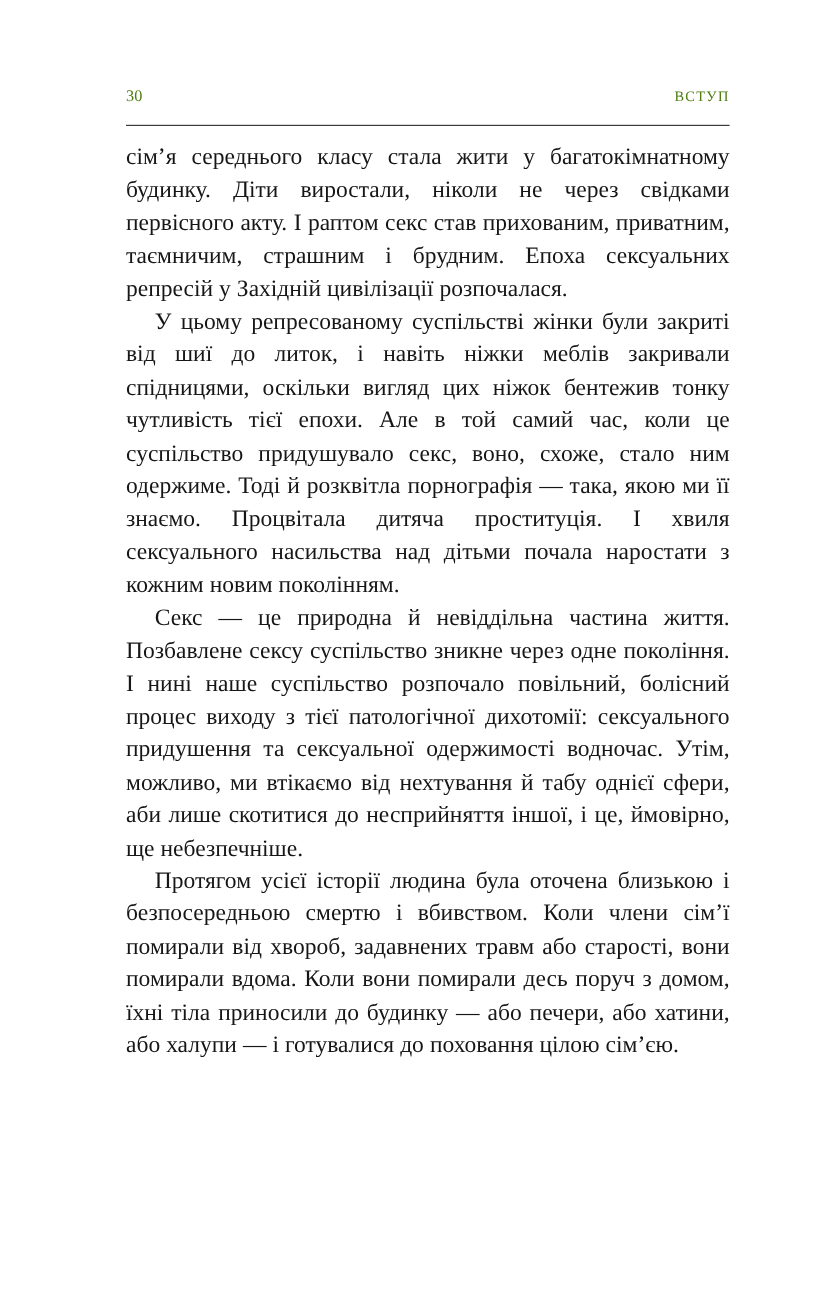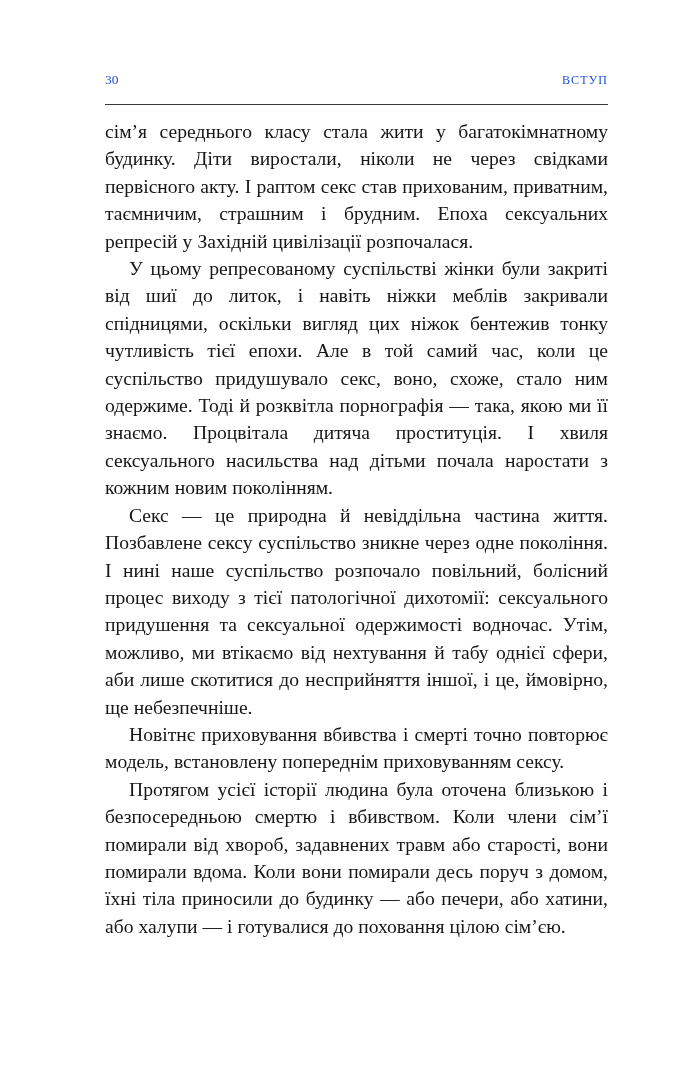--- a/index.html
+++ b/index.html
@@ -23,21 +23,21 @@
   .running-head {
     position: absolute;
     left: 105px;
     top: 72px;
     width: 503px;
     display: flex;
     align-items: baseline;
     justify-content: space-between;
     font-size: 13.5px;
     line-height: 16px;
-    color: #1d4ed8;
+    color: #4d7c0f;
     letter-spacing: 0.2px;
   }
 
   .folio {
     font-size: 13.5px;
     letter-spacing: 0.1px;
   }
 
   .section-title {
     font-size: 12px;
@@ -91,17 +91,16 @@
     <span class="folio">30</span>
     <span class="section-title">ВСТУП</span>
   </div>
 
   <div class="head-rule"></div>
 
   <div class="textblock">
     <p class="first">сім’я середнього класу стала жити у багатокімнатному будинку. Діти виростали, ніколи не через свідками первісного акту. І раптом секс став прихованим, приватним, таємничим, страшним і брудним. Епоха сексуальних репресій у Західній цивілізації розпочалася.</p>
     <p>У цьому репресованому суспільстві жінки були закриті від шиї до литок, і навіть ніжки меблів закривали спідницями, оскільки вигляд цих ніжок бентежив тонку чутливість тієї епохи. Але в той самий час, коли це суспільство придушувало секс, воно, схоже, стало ним одержиме. Тоді й розквітла порнографія — така, якою ми її знаємо. Процвітала дитяча проституція. І хвиля сексуального насильства над дітьми почала наростати з кожним новим поколінням.</p>
     <p>Секс — це природна й невіддільна частина життя. Позбавлене сексу суспільство зникне через одне покоління. І нині наше суспільство розпочало повільний, болісний процес виходу з тієї патологічної дихотомії: сексуального придушення та сексуальної одержимості водночас. Утім, можливо, ми втікаємо від нехтування й табу однієї сфери, аби лише скотитися до несприйняття іншої, і це, ймовірно, ще небезпечніше.</p>
-    <p>Новітнє приховування вбивства і смерті точно повторює модель, встановлену попереднім приховуванням сексу.</p>
     <p>Протягом усієї історії людина була оточена близькою і безпосередньою смертю і вбивством. Коли члени сім’ї помирали від хвороб, задавнених травм або старості, вони помирали вдома. Коли вони помирали десь поруч з домом, їхні тіла приносили до будинку — або печери, або хатини, або халупи — і готувалися до поховання цілою сім’єю.</p>
   </div>
 
 </div>
 
 </body></html>

